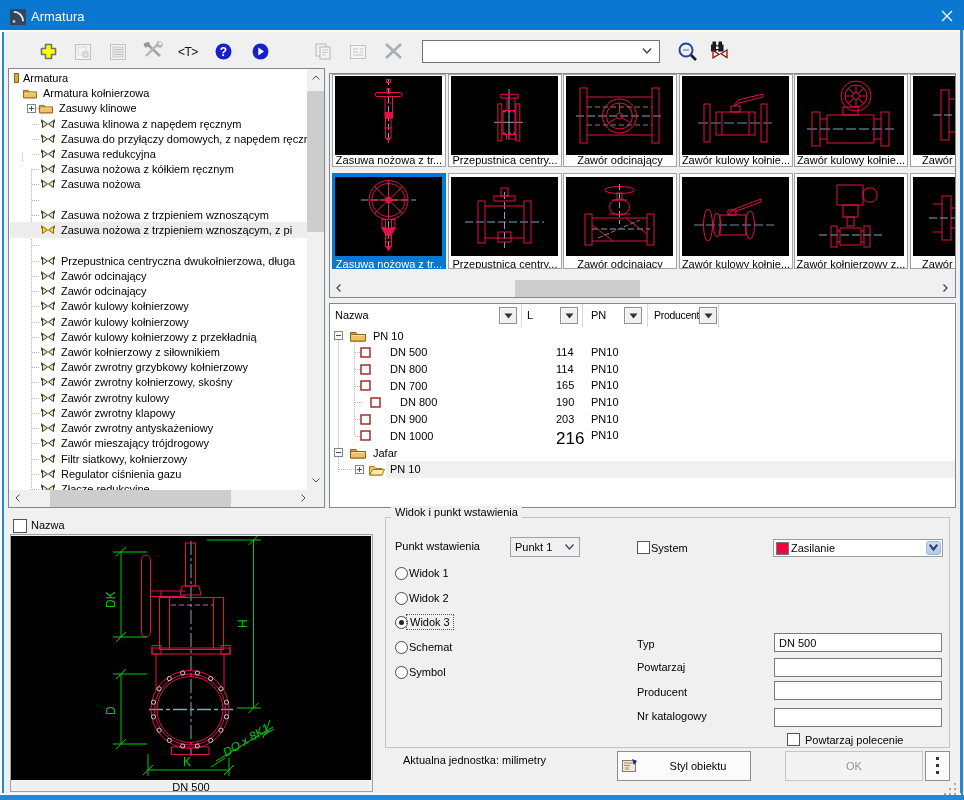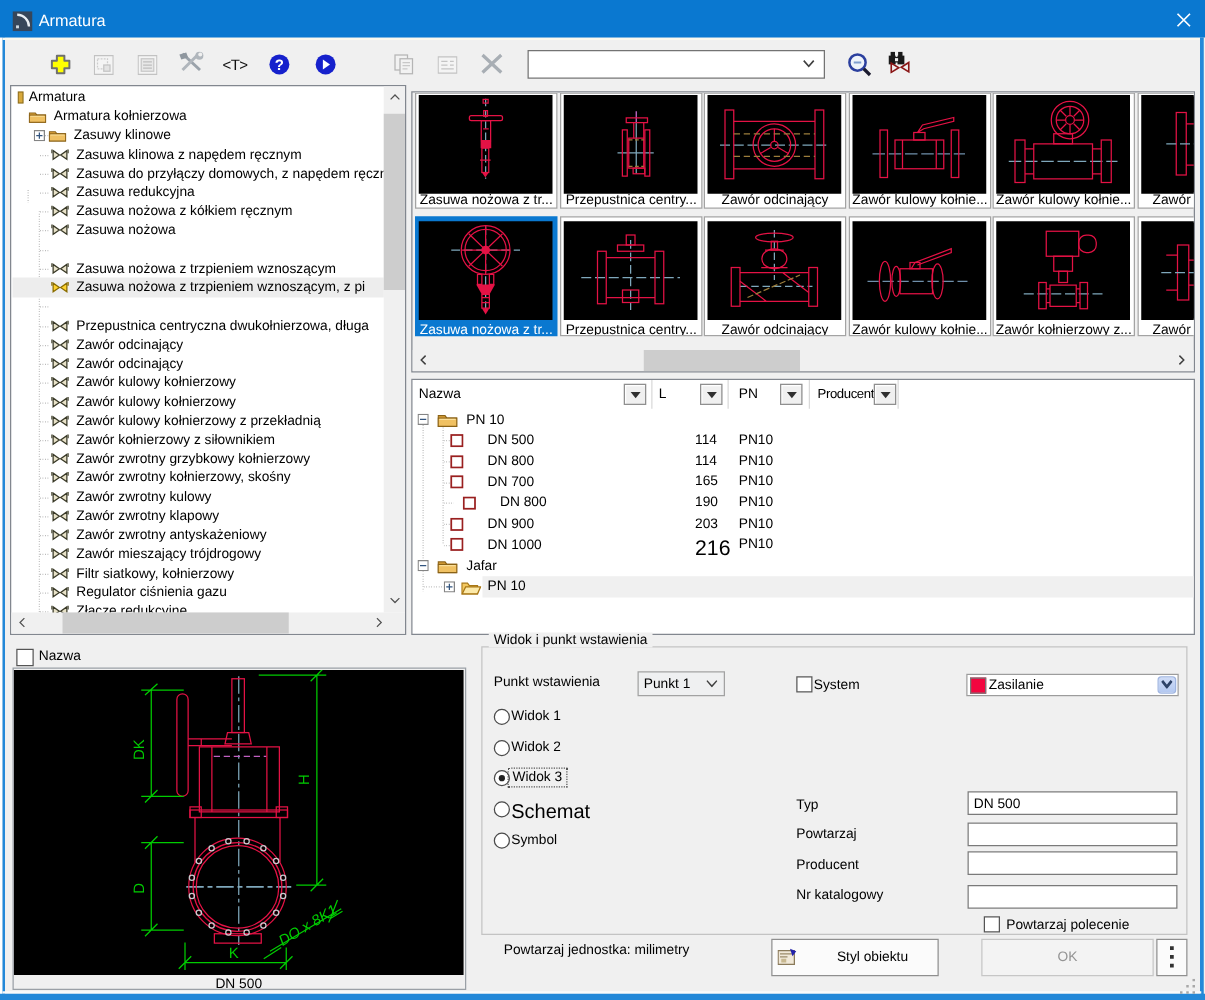--- a/index.html
+++ b/index.html
@@ -745,37 +745,37 @@
       <path d="M0.7,0.7 L4.5,5.5 L8.3,0.7" fill="none" stroke="#2e4368" stroke-width="2.2"></path>
     </svg>
 <div class="abs" style="left:395px;top:567px;width:13px;height:13px;border-radius:50%;background:#fff;border:1px solid #4a4a4a"></div>
     <div style="left:409px;top:567px;position:absolute;font-size:11px">Widok 1</div>
 <div class="abs" style="left:395px;top:592px;width:13px;height:13px;border-radius:50%;background:#fff;border:1px solid #4a4a4a"></div>
     <div style="left:409px;top:592px;position:absolute;font-size:11px">Widok 2</div>
 <div class="abs" style="left:395px;top:616px;width:13px;height:13px;border-radius:50%;background:#fff;border:1px solid #4a4a4a"></div>
     <div class="abs" style="left:399px;top:620px;width:5px;height:5px;border-radius:50%;background:#222"></div>
     <div style="left:406px;top:614px;position:absolute;border:1px dotted #555;padding:1px 3px;font-size:11px">Widok 3</div>
 <div class="abs" style="left:395px;top:641px;width:13px;height:13px;border-radius:50%;background:#fff;border:1px solid #4a4a4a"></div>
-    <div style="left:409px;top:641px;position:absolute;font-size:16px">Schemat</div>
+    <div style="left:409px;top:641px;position:absolute;font-size:11px">Schemat</div>
 <div class="abs" style="left:395px;top:666px;width:13px;height:13px;border-radius:50%;background:#fff;border:1px solid #4a4a4a"></div>
     <div style="left:409px;top:666px;position:absolute;font-size:11px">Symbol</div>
 
 <div class="abs" style="left:637px;top:638px;font-size:11px">Typ</div>
 <div class="abs" style="left:637px;top:661px;font-size:11px">Powtarzaj</div>
 <div class="abs" style="left:637px;top:686px;font-size:11px">Producent</div>
 <div class="abs" style="left:637px;top:710px;font-size:11px">Nr katalogowy</div>
 <div class="txt" style="left:774px;top:633px;width:168px">DN 500</div>
 <div class="txt" style="left:774px;top:658px;width:168px"></div>
 <div class="txt" style="left:774px;top:681px;width:168px"></div>
 <div class="txt" style="left:774px;top:708px;width:168px"></div>
 <div class="chk" style="left:787px;top:733px"></div>
 <div class="abs" style="left:805px;top:734px;font-size:11px">Powtarzaj polecenie</div>
 </div>
 <div id="bottomrow">
-<div class="abs" style="left:403px;top:754px;font-size:11px">Powtarzaj jednostka: milimetry</div>
+<div class="abs" style="left:403px;top:754px;font-size:11px">Aktualna jednostka: milimetry</div>
 <div class="abs" style="left:617px;top:751px;width:134px;height:30px;background:#fbfbfb;border:1px solid #8f8f8f"></div>
 <svg class="abs" style="left:622px;top:758px" width="17" height="16" viewBox="0 0 17 16">
 <rect x="0.5" y="2.5" width="13" height="11" fill="#f0e8d8" stroke="#8a7a5a"></rect>
 <path d="M2,5 h10 M2,7.5 h6" stroke="#9a8a6a"></path>
 <rect x="3" y="9" width="4" height="3" fill="#c8b890"></rect>
 <path d="M10,1 l5,2 -3,4 z" fill="#2222aa"></path>
 </svg>
 <div class="abs" style="left:648px;top:760px;width:100px;text-align:center;font-size:11px">Styl obiektu</div>
 <div class="abs" style="left:785px;top:751px;width:138px;height:30px;background:#f3f3f3;border:1px solid #c6c6c6;color:#949494;text-align:center;line-height:28px;font-size:11px">OK</div>
 <div class="abs" style="left:925px;top:751px;width:25px;height:30px;background:#fbfbfb;border:1px solid #8f8f8f"></div>

